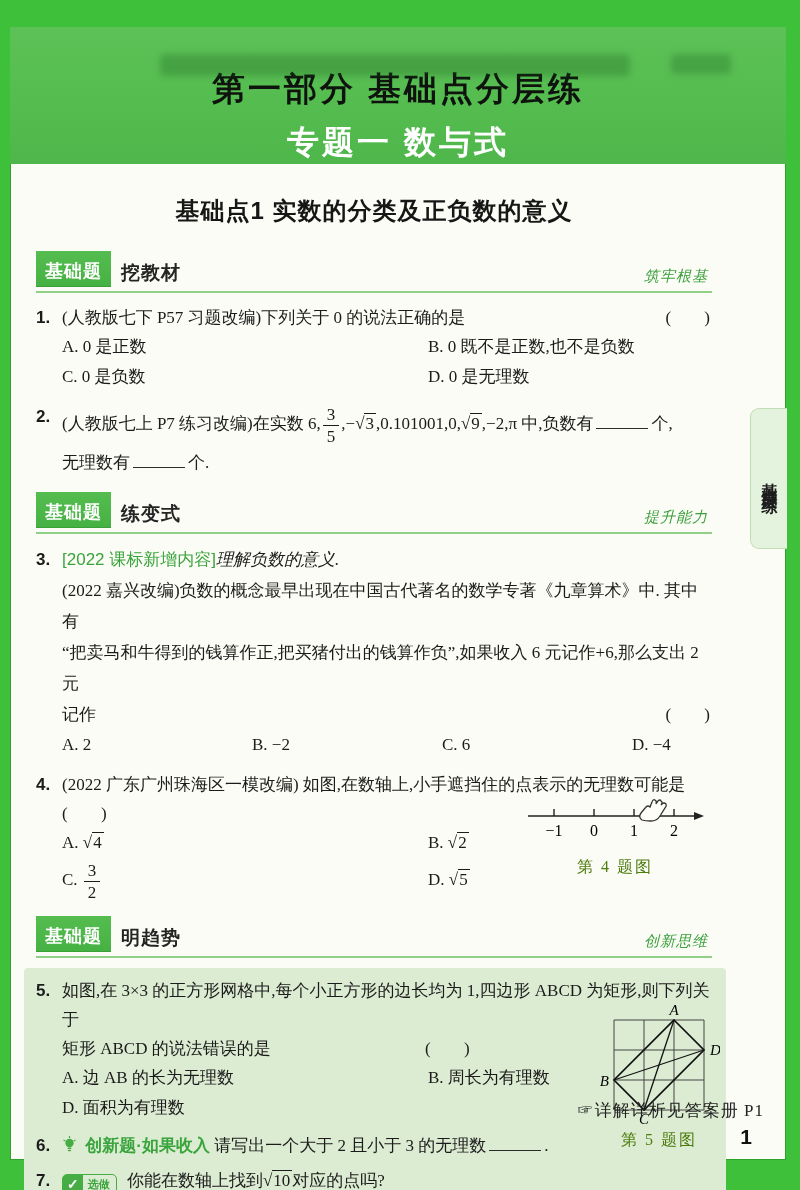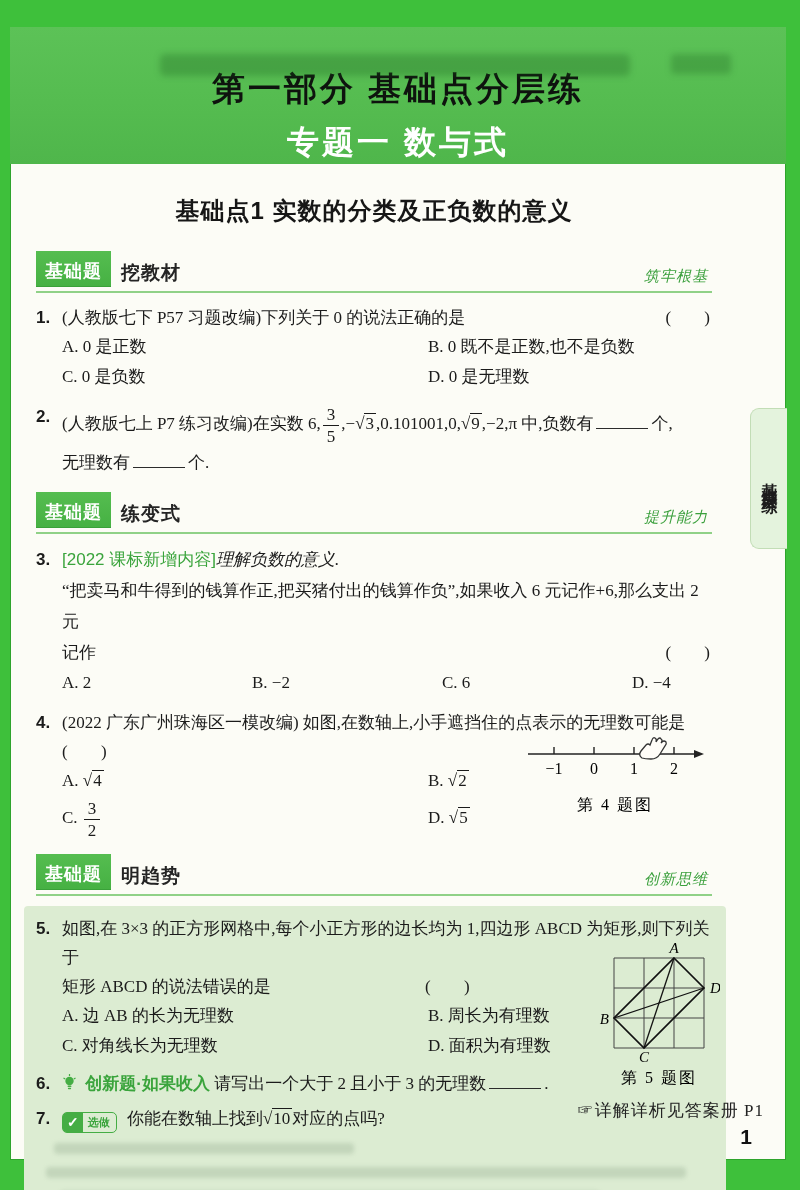--- a/index.html
+++ b/index.html
@@ -34,21 +34,21 @@
   .blank { display:inline-block; width:52px; height:14px; border-bottom:1px solid #2b2b2b; margin:0 3px; }
   .frac { display:inline-block; text-align:center; vertical-align:-0.75em; line-height:1; margin:0 2px; }
   .frac .fn { display:block; padding:1px 4px 2px; border-bottom:1px solid #1b1b1b; }
   .frac .fd { display:block; padding:2px 4px 0; }
   .sqrt { white-space:nowrap; }
   .sqrt .rad { border-top:1.3px solid #1b1b1b; padding:0 2px 0 1px; }
   .mline { line-height:44px; }
   
   .q4-wrap { position:relative; }
   .q4-fig { position:absolute; right:2px; top:26px; width:190px; text-align:center; }
-  .fig-caption { font-size:16px; color:#000000; letter-spacing:2px; line-height:20px; }
+  .fig-caption { font-size:16px; color:#4d7c0f; letter-spacing:2px; line-height:20px; }
   
   .tint { margin:10px -14px 0 -12px; padding:2px 14px 0 12px; background:#dcecd2; border-radius:4px; position:relative; }
   .q5-fig { position:absolute; right:4px; top:36px; width:126px; text-align:center; }
   .ghostline { position:absolute; background:rgba(95,125,95,.20); filter:blur(2px); border-radius:4px; height:11px; }
   .ghost-area { position:relative; height:98px; }
   
   .bulb-icon { display:inline-block; vertical-align:-2px; margin-right:4px; }
   .pick-badge { display:inline-flex; align-items:center; border:1.5px solid #45ad44; border-radius:5px; padding:0 6px 0 0; margin-right:6px; vertical-align:-3px; line-height:19px; }
   .pick-check { background:#45ad44; color:#fff; font-family:"Liberation Sans", sans-serif; font-weight:bold; font-size:14px; padding:0 4px; border-radius:3px 0 0 3px; margin-right:5px; }
   .pick-label { color:#3aa43c; font-family:"Liberation Sans", sans-serif; font-weight:bold; font-size:11px; }
@@ -116,20 +116,21 @@
         <span class="sec-name">练变式</span>
         <span class="sec-tag">提升能力</span>
       </div>
 
       <div class="q" style="line-height:31px;">
         <span class="q-num">3.</span>
         <div class="q-body">
           <div>
             <span class="green-text" style="font-weight:normal;text-align:center;">[2022 课标新增内容]</span><span class="kaiti">理解负数的意义.</span>
           </div>
+          <div>(2022 嘉兴改编)负数的概念最早出现在中国古代著名的数学专著《九章算术》中. 其中有</div>
           <div>“把卖马和牛得到的钱算作正,把买猪付出的钱算作负”,如果收入 6 元记作+6,那么支出 2 元</div>
           <div>
             <span class="bracket">(&nbsp;&nbsp;&nbsp;&nbsp;&nbsp;)</span>
             <span>记作</span>
           </div>
           <div class="opts4">
             <span class="opt">A. 2</span>
             <span class="opt">B. −2</span>
             <span class="opt">C. 6</span>
             <span class="opt">D. −4</span>
@@ -183,21 +184,20 @@
           <span class="q-num">5.</span>
           <div class="q-body">
             <div>如图,在 3×3 的正方形网格中,每个小正方形的边长均为 1,四边形 ABCD 为矩形,则下列关于</div>
             <div>
               <span>矩形 ABCD 的说法错误的是</span>
               <span class="bracket-inline" style="margin-left:150px;">(&nbsp;&nbsp;&nbsp;&nbsp;&nbsp;)</span>
             </div>
             <div class="opts2">
               <span class="opt">A. 边 AB 的长为无理数</span>
               <span class="opt">B. 周长为有理数</span>
-              <span class="opt">C. 对角线长为无理数</span>
               <span class="opt">D. 面积为有理数</span>
             </div>
           </div>
         </div>
 
         <div class="q5-fig">
           <svg width="122" height="122" viewBox="-16 -16 122 122">
             <g stroke="#444" stroke-width="1">
               <line x1="0" y1="0" x2="90" y2="0"></line>
                 <line x1="0" y1="30" x2="90" y2="30"></line>

